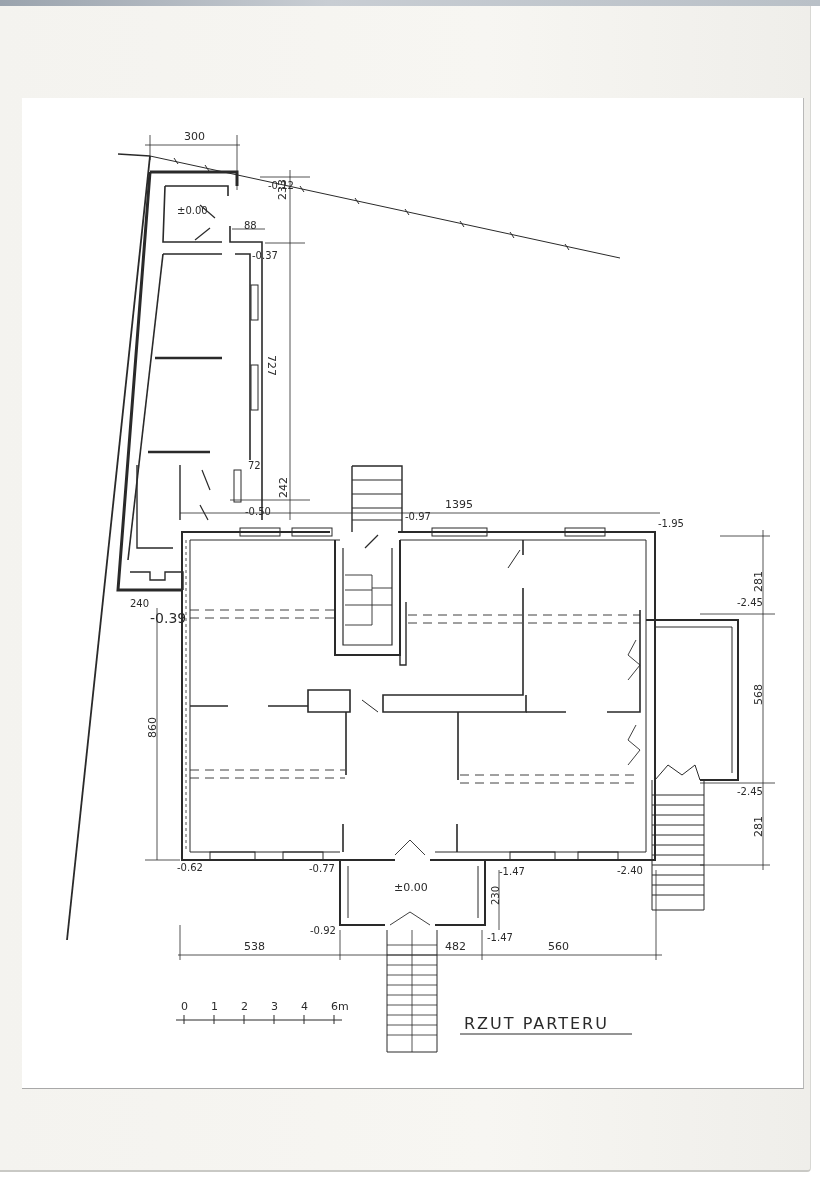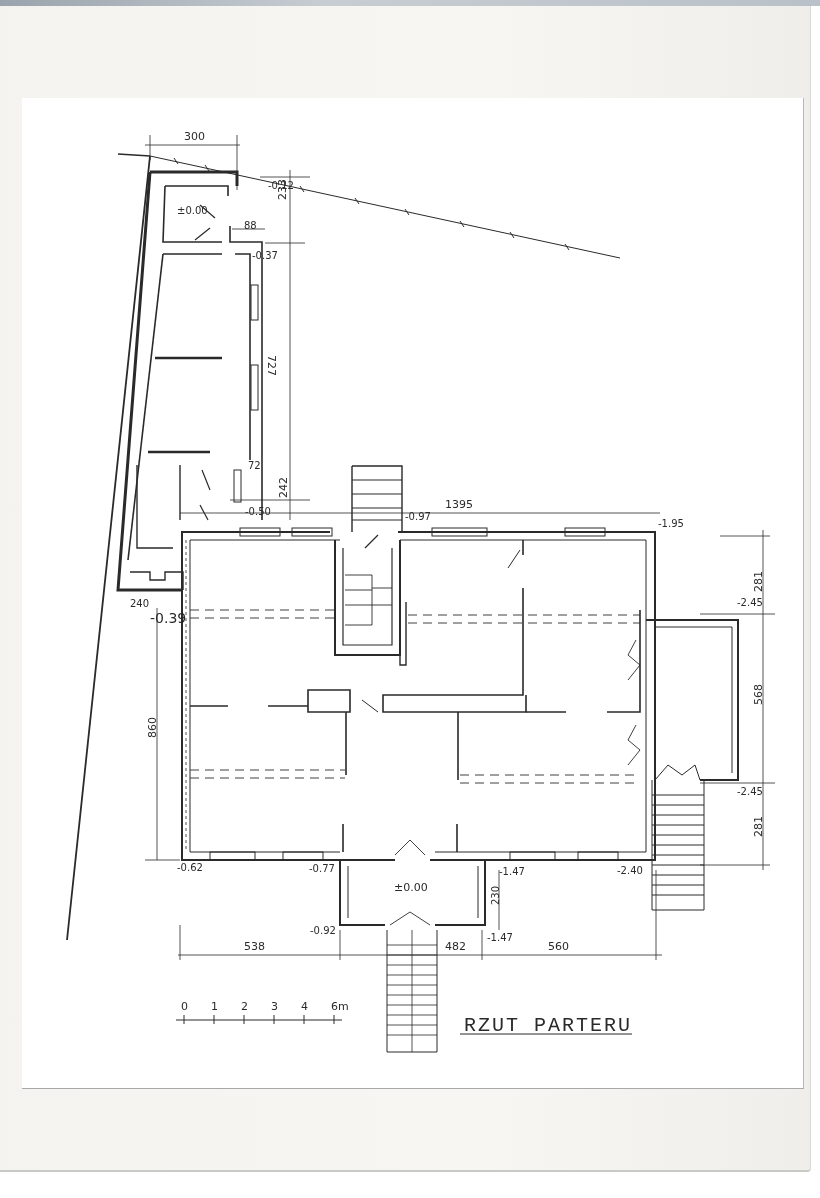--- a/index.html
+++ b/index.html
@@ -222,14 +222,14 @@
   <span style="position:absolute;left:445px;top:940px;">482</span>
   <span style="position:absolute;left:548px;top:940px;">560</span>
 
   <span style="position:absolute;left:181px;top:1000px;">0</span>
   <span style="position:absolute;left:211px;top:1000px;">1</span>
   <span style="position:absolute;left:241px;top:1000px;">2</span>
   <span style="position:absolute;left:271px;top:1000px;">3</span>
   <span style="position:absolute;left:301px;top:1000px;">4</span>
   <span style="position:absolute;left:331px;top:1000px;">6m</span>
 
-  <span style="position:absolute;left:464px;top:1014px;font-size:20px;letter-spacing:2px;font-family:Liberation Mono, monospace;">RZUT PARTERU</span>
+  <span style="position:absolute;left:464px;top:1014px;font-size:16px;letter-spacing:2px;">RZUT PARTERU</span>
 </div>
 
 </body></html>

